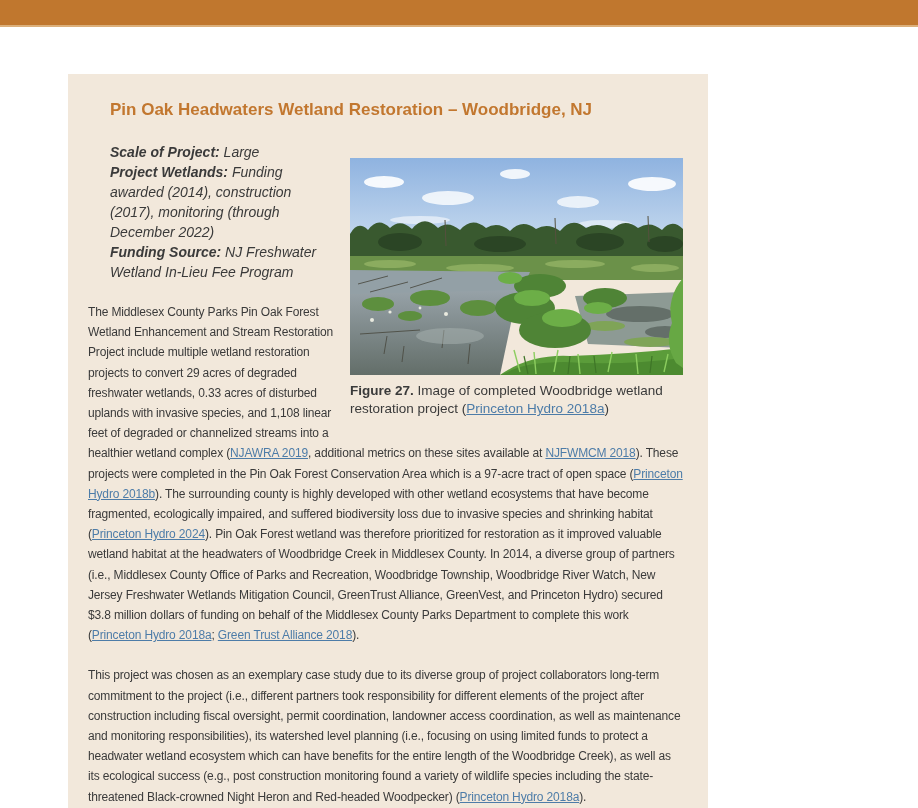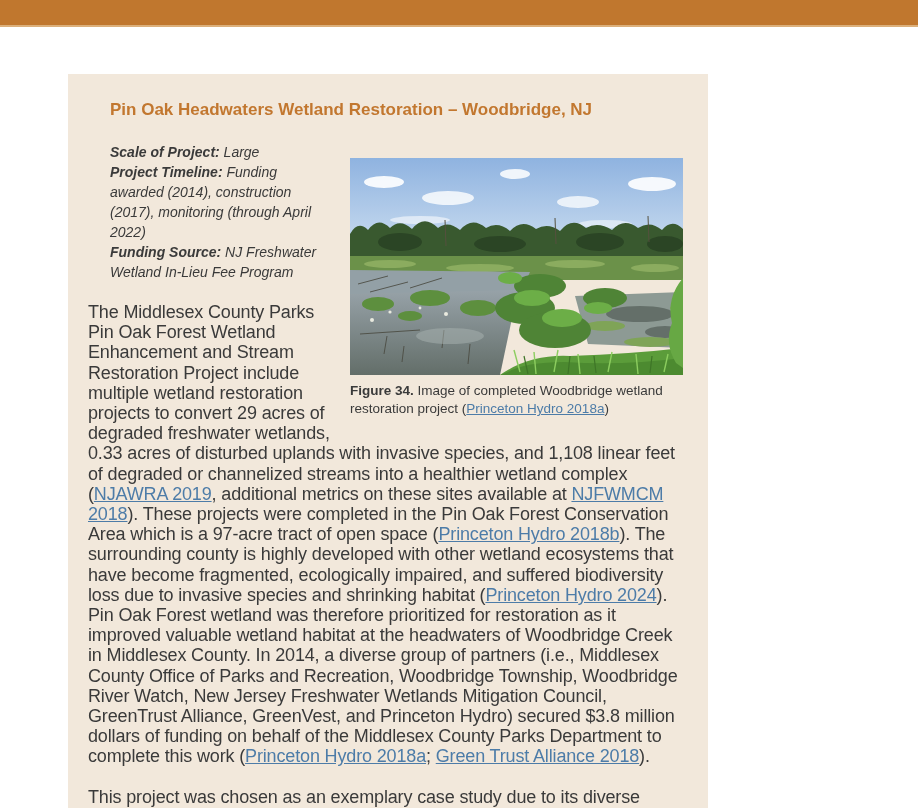--- a/index.html
+++ b/index.html
@@ -16,21 +16,21 @@
   }
   .doc-title{
     margin:6px 0 20px 22px;font-size:17px;line-height:24px;
     font-weight:bold;color:#c2772f;
   }
   .figure{float:right;width:333px;margin:16px 0 18px 17px;}
   .figure svg{display:block;width:333px;height:217px;}
   .figcaption{font-size:13.5px;line-height:18px;margin-top:7px;color:#3a3a3a;}
   .details{margin-left:22px;width:352px;font-size:14px;line-height:20px;font-style:italic;}
   .detail-line{margin:0;}
-  .body-para{margin:20px 0 0 0;font-size:18px;line-height:20.2px;letter-spacing:-0.15px;}
+  .body-para{margin:20px 0 0 0;font-size:12px;line-height:20.2px;letter-spacing:-0.15px;}
   .cite-link{color:#4d7ca8;text-decoration:underline;cursor:pointer;}
   strong{font-weight:bold;color:#3a3a3a;}
 </style>
 </head>
 <body>
 
 <div class="top-bar"></div>
 
 <div class="card">
 
@@ -145,26 +145,26 @@
       </g>
       <g stroke="#3e7527" stroke-width="1.2">
         <line x1="178" y1="216" x2="174" y2="198"></line>
         <line x1="218" y1="216" x2="220" y2="198"></line>
         <line x1="246" y1="215" x2="244" y2="198"></line>
         <line x1="300" y1="215" x2="302" y2="198"></line>
       </g>
 
       <path d="M333,120 Q316,140 322,165 Q314,185 326,205 L333,210 Z" fill="#67a844"></path>
     </svg>
-    <div class="figcaption"><strong>Figure 34.</strong><span> Image of completed Woodbridge wetland restoration project (</span><a href="#" class="cite-link">Princeton Hydro 2018a</a><span>)</span></div>
+    <div class="figcaption"><strong>Figure 27.</strong><span> Image of completed Woodbridge wetland restoration project (</span><a href="#" class="cite-link">Princeton Hydro 2018a</a><span>)</span></div>
   </div>
 
   <div class="details">
       <div class="detail-line"><strong>Scale of Project:</strong><span> Large</span></div>
-      <div class="detail-line"><strong>Project Timeline:</strong><span> Funding awarded (2014), construction (2017), monitoring (through April 2022)</span></div>
+      <div class="detail-line"><strong>Project Wetlands:</strong><span> Funding awarded (2014), construction (2017), monitoring (through December 2022)</span></div>
       <div class="detail-line"><strong>Funding Source:</strong><span> NJ Freshwater Wetland In-Lieu Fee Program</span></div>
     </div>
 
   <p class="body-para"><span>The Middlesex County Parks Pin Oak Forest Wetland Enhancement and Stream Restoration Project include multiple wetland restoration projects to convert 29 acres of degraded freshwater wetlands, 0.33 acres of disturbed uplands with invasive species, and 1,108 linear feet of degraded or channelized streams into a healthier wetland complex (</span><a href="#" class="cite-link">NJAWRA 2019</a><span>, additional metrics on these sites available at </span><a href="#" class="cite-link">NJFWMCM 2018</a><span>). These projects were completed in the Pin Oak Forest Conservation Area which is a 97-acre tract of open space (</span><a href="#" class="cite-link">Princeton Hydro 2018b</a><span>). The surrounding county is highly developed with other wetland ecosystems that have become fragmented, ecologically impaired, and suffered biodiversity loss due to invasive species and shrinking habitat (</span><a href="#" class="cite-link">Princeton Hydro 2024</a><span>). Pin Oak Forest wetland was therefore prioritized for restoration as it improved valuable wetland habitat at the headwaters of Woodbridge Creek in Middlesex County. In 2014, a diverse group of partners (i.e., Middlesex County Office of Parks and Recreation, Woodbridge Township, Woodbridge River Watch, New Jersey Freshwater Wetlands Mitigation Council, GreenTrust Alliance, GreenVest, and Princeton Hydro) secured $3.8 million dollars of funding on behalf of the Middlesex County Parks Department to complete this work (</span><a href="#" class="cite-link">Princeton Hydro 2018a</a><span>; </span><a href="#" class="cite-link">Green Trust Alliance 2018</a><span>).</span></p>
 
   <p class="body-para"><span>This project was chosen as an exemplary case study due to its diverse group of project collaborators long-term commitment to the project (i.e., different partners took responsibility for different elements of the project after construction including fiscal oversight, permit coordination, landowner access coordination, as well as maintenance and monitoring responsibilities), its watershed level planning (i.e., focusing on using limited funds to protect a headwater wetland ecosystem which can have benefits for the entire length of the Woodbridge Creek), as well as its ecological success (e.g., post construction monitoring found a variety of wildlife species including the state-threatened Black-crowned Night Heron and Red-headed Woodpecker) (</span><a href="#" class="cite-link">Princeton Hydro 2018a</a><span>).</span></p>
 
 </div>
 
 </body></html>

